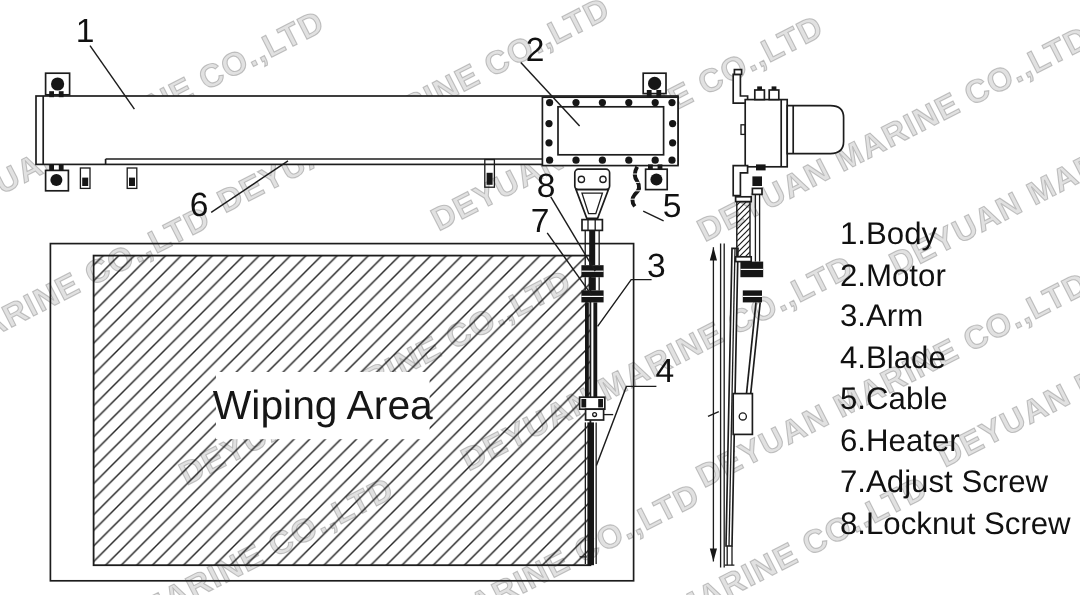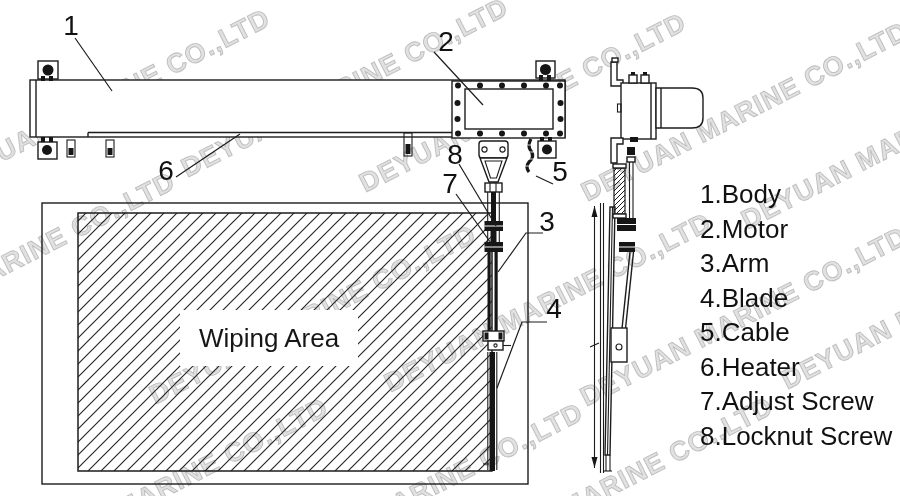--- a/index.html
+++ b/index.html
@@ -20,21 +20,21 @@
   .wm{
     position:absolute;transform:translate(-50%,-50%) rotate(-27deg);
     font-size:27px;font-weight:bold;letter-spacing:1px;white-space:nowrap;
     color:rgba(176,176,176,0.38);
     -webkit-text-stroke:0.9px rgba(128,128,128,0.45);
     pointer-events:none;user-select:none;
   }
   #wiping-label{
     position:absolute;left:180px;top:310px;width:178px;height:56px;
     background:#ffffff;display:flex;align-items:center;justify-content:center;
-    font-size:26px;color:#161616;white-space:nowrap;
+    font-size:34px;color:#161616;white-space:nowrap;
   }
   #parts-list{
     position:absolute;left:700px;top:177px;font-size:26px;color:#111;
   }
   #parts-list .part-item{line-height:34.5px;white-space:nowrap;}
 </style>
 </head>
 <body>
 
 <div id="stage">

